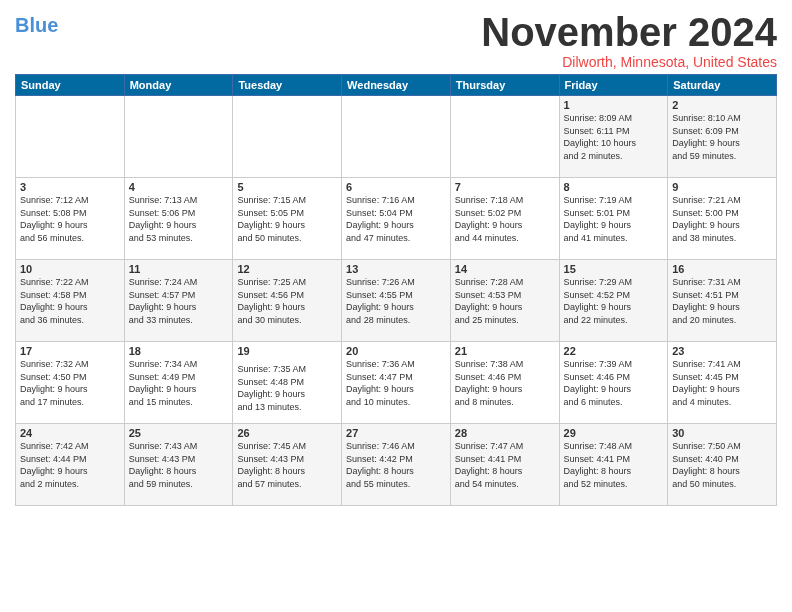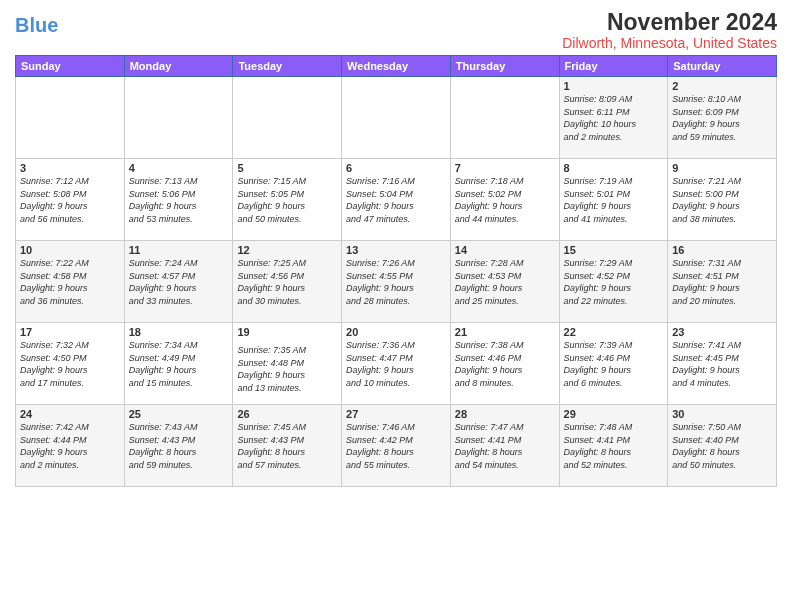--- a/index.html
+++ b/index.html
@@ -36,36 +36,36 @@
     }
     .logo-icon {
       width: 22px;
       height: 22px;
       margin-left: 2px;
     }
     .title-block {
       text-align: right;
     }
     .month-title {
-      font-size: 23px;
+      font-size: 40px;
       font-weight: bold;
       color: #333;
       line-height: 1.1;
     }
     .subtitle {
       font-size: 14px;
       color: #ef4444;
     }
     table {
       width: 100%;
       border-collapse: collapse;
       table-layout: fixed;
     }
     thead tr th {
-      background-color: #8b5cf6;
+      background-color: #0369a1;
       color: white;
       font-size: 11px;
       font-weight: bold;
       padding: 4px 5px;
       text-align: left;
       border: 1px solid #3a6aaa;
     }
     tbody tr td {
       border: 1px solid #ccc;
       vertical-align: top;
@@ -80,21 +80,20 @@
     }
     .day-num {
       font-weight: bold;
       font-size: 11px;
       margin-bottom: 1px;
     }
     .day-info {
       font-size: 9px;
       line-height: 1.4;
       color: #333;
-      font-style: italic;
     }
     .empty-cell {
       background: #fff !important;
     }
   </style>
 </head>
 <body>
 
 <div class="container">
   <div class="header-top">

